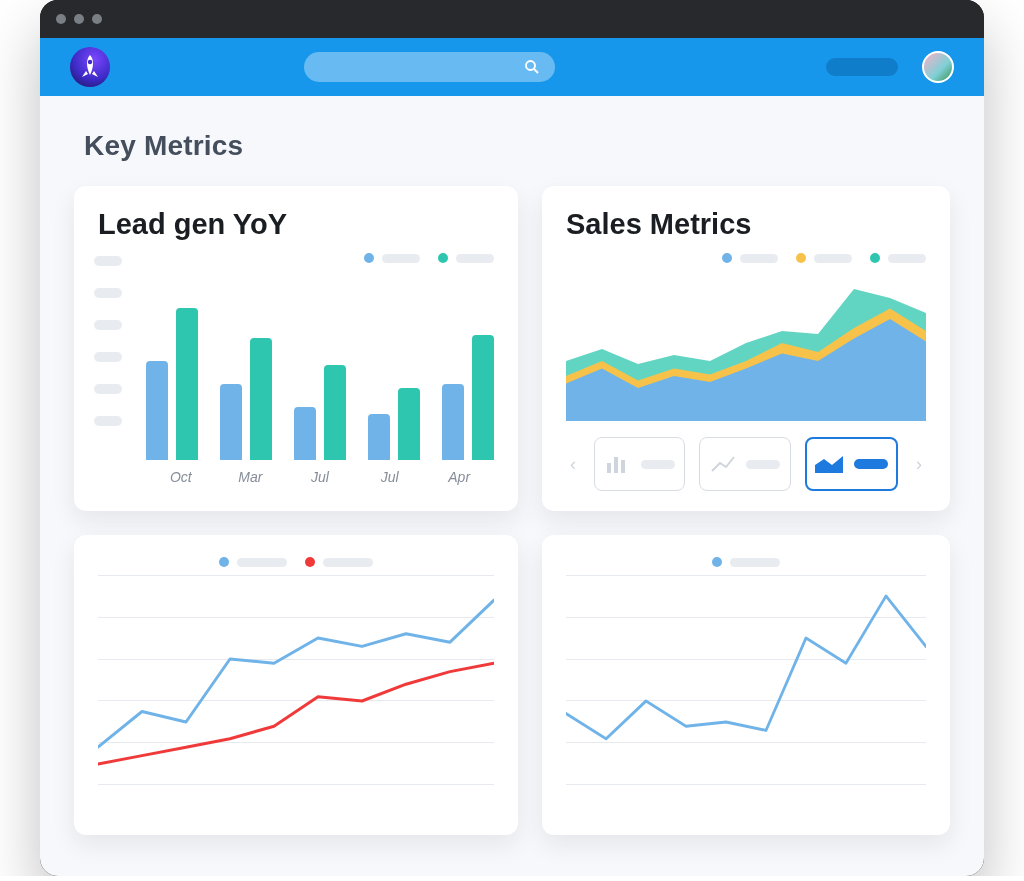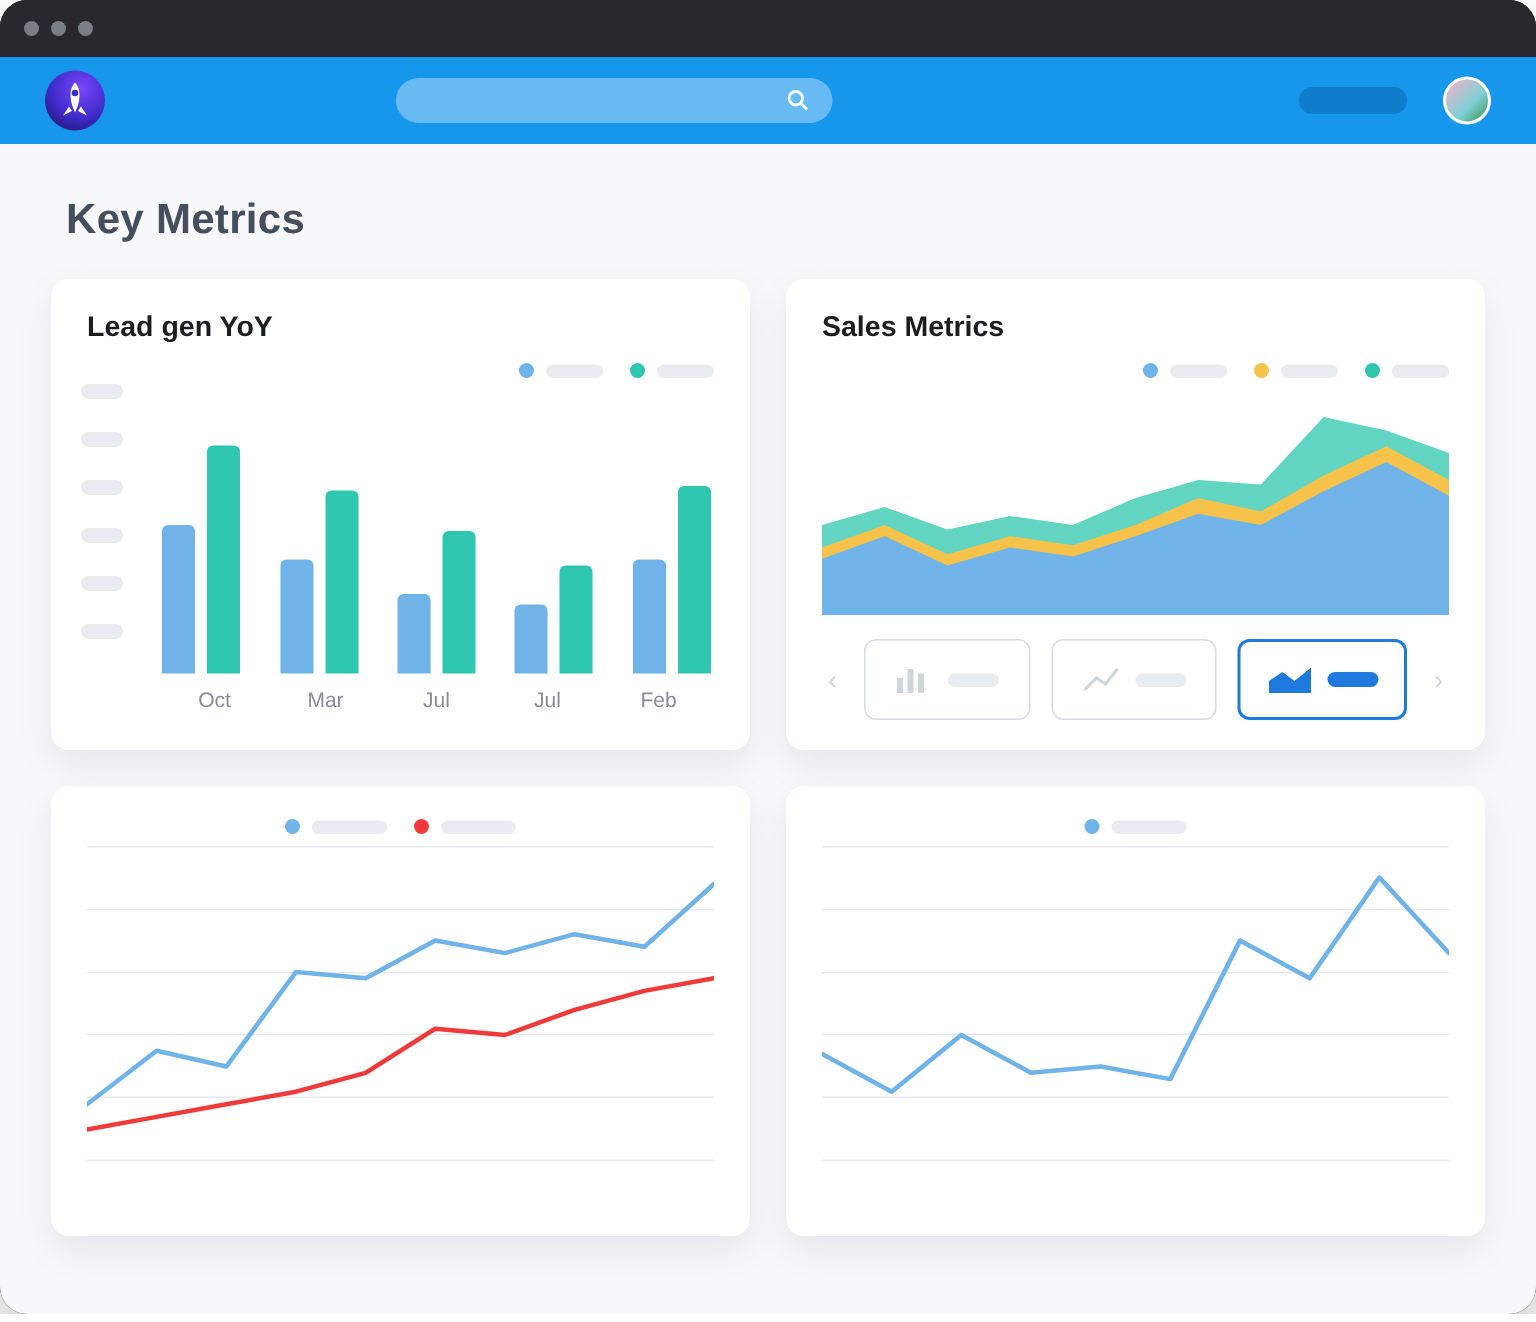--- a/index.html
+++ b/index.html
@@ -18,21 +18,21 @@
     --blue:#6fb3e8;
     --blue-strong:#1f7ae0;
     --orange:#f6c24a;
     --red:#f03a3a;
     --grid:#e6eaef;
     --axis-label:#868e99;
   }
   *{box-sizing:border-box;font-family:-apple-system,Segoe UI,Helvetica,Arial,sans-serif;}
   html,body{margin:0;padding:0;background:#ffffff;}
   .frame{
-    width:1024px;margin:0 auto;background:#000;border-radius:18px;overflow:hidden;
+    width:944px;margin:0 auto;background:#000;border-radius:18px;overflow:hidden;
     box-shadow:0 30px 60px rgba(0,0,0,.25);
   }
   .titlebar{
     background:var(--titlebar);height:38px;display:flex;align-items:center;padding:0 16px;
   }
   .dot{width:10px;height:10px;border-radius:50%;background:#7a7f85;margin-right:8px;}
   .topbar{
     background:var(--topbar);height:58px;display:flex;align-items:center;padding:0 30px;gap:24px;
   }
   .logo{
@@ -59,39 +59,39 @@
   }
   .grid2{
     display:grid;grid-template-columns:1fr 1fr;gap:24px;
   }
   .card{
     background:var(--card-bg);border-radius:var(--card-radius);
     box-shadow:0 10px 24px rgba(20,30,50,.08);
     padding:22px 24px 20px;position:relative;min-height:300px;
   }
   .card h3{
-    margin:0 0 12px 0;font-size:19px;font-weight:700;color:var(--text-main);
+    margin:0 0 12px 0;font-size:29px;font-weight:700;color:var(--text-main);
   }
   .legend{display:flex;gap:18px;justify-content:flex-end;margin-bottom:8px;}
   .legend.center{justify-content:center;}
   .legend .item{display:flex;align-items:center;gap:8px;}
   .legend .swatch{width:10px;height:10px;border-radius:50%;}
   .legend .lbl{width:38px;height:9px;border-radius:999px;background:var(--muted);}
   .y-ticks{position:absolute;left:20px;top:70px;display:flex;flex-direction:column;gap:22px;}
   .y-ticks .t{width:28px;height:10px;border-radius:999px;background:var(--muted);}
   
   .bars{
     display:flex;align-items:flex-end;gap:22px;height:190px;margin-left:48px;margin-top:8px;
     border-bottom:1px solid transparent;
   }
   .group{display:flex;align-items:flex-end;gap:8px;flex:1;justify-content:center;}
   .bar{width:22px;border-radius:4px 4px 0 0;}
   .bar.a{background:var(--blue);}
   .bar.b{background:var(--teal);}
-  .x-labels{display:flex;margin-left:48px;margin-top:8px;}
+  .x-labels{display:flex;margin-left:48px;margin-top:8px;font-style:italic;}
   .x-labels span{flex:1;text-align:center;font-size:14px;color:var(--axis-label);}
   
   .area-wrap{height:150px;margin-top:4px;}
   .chart-types{display:flex;gap:14px;margin-top:16px;align-items:center;}
   .chart-types .nav{color:#cfd5dc;font-size:18px;padding:0 4px;cursor:pointer;}
   .ct-btn{
     flex:1;height:54px;border:1px solid var(--muted-2);border-radius:8px;background:#fff;
     display:flex;align-items:center;justify-content:center;gap:10px;cursor:pointer;
   }
   .ct-btn.active{border:2px solid var(--blue-strong);}
@@ -180,21 +180,21 @@
             <div class="group">
               <div class="bar a" style="height: 76px;"></div>
               <div class="bar b" style="height: 125.4px;"></div>
             </div>
           </div>
         <div class="x-labels" id="xlab-lead-gen">
             <span>Oct</span>
             <span>Mar</span>
             <span>Jul</span>
             <span>Jul</span>
-            <span>Feb</span>
+            <span>Apr</span>
           </div>
       </div>
 
       <div class="card">
         <h3>Sales Metrics</h3>
         <div class="legend">
           <div class="item">
               <span class="swatch" style="background:var(--blue)"></span>
               <span class="lbl"></span>
             </div>

